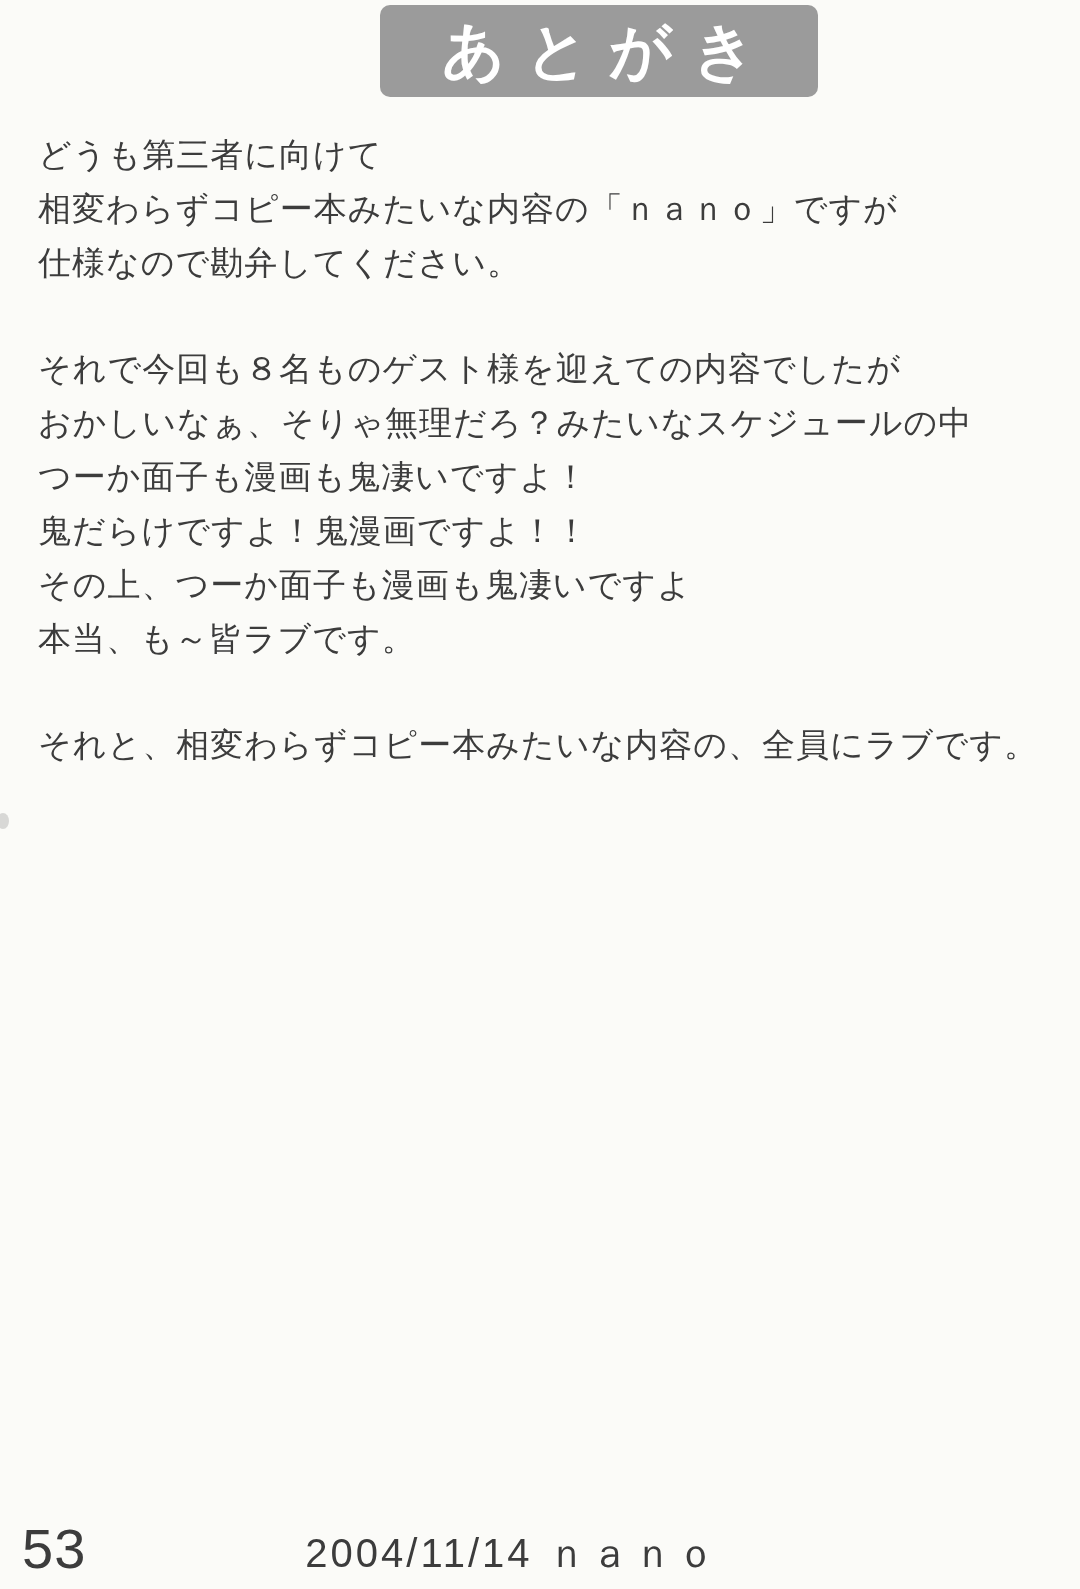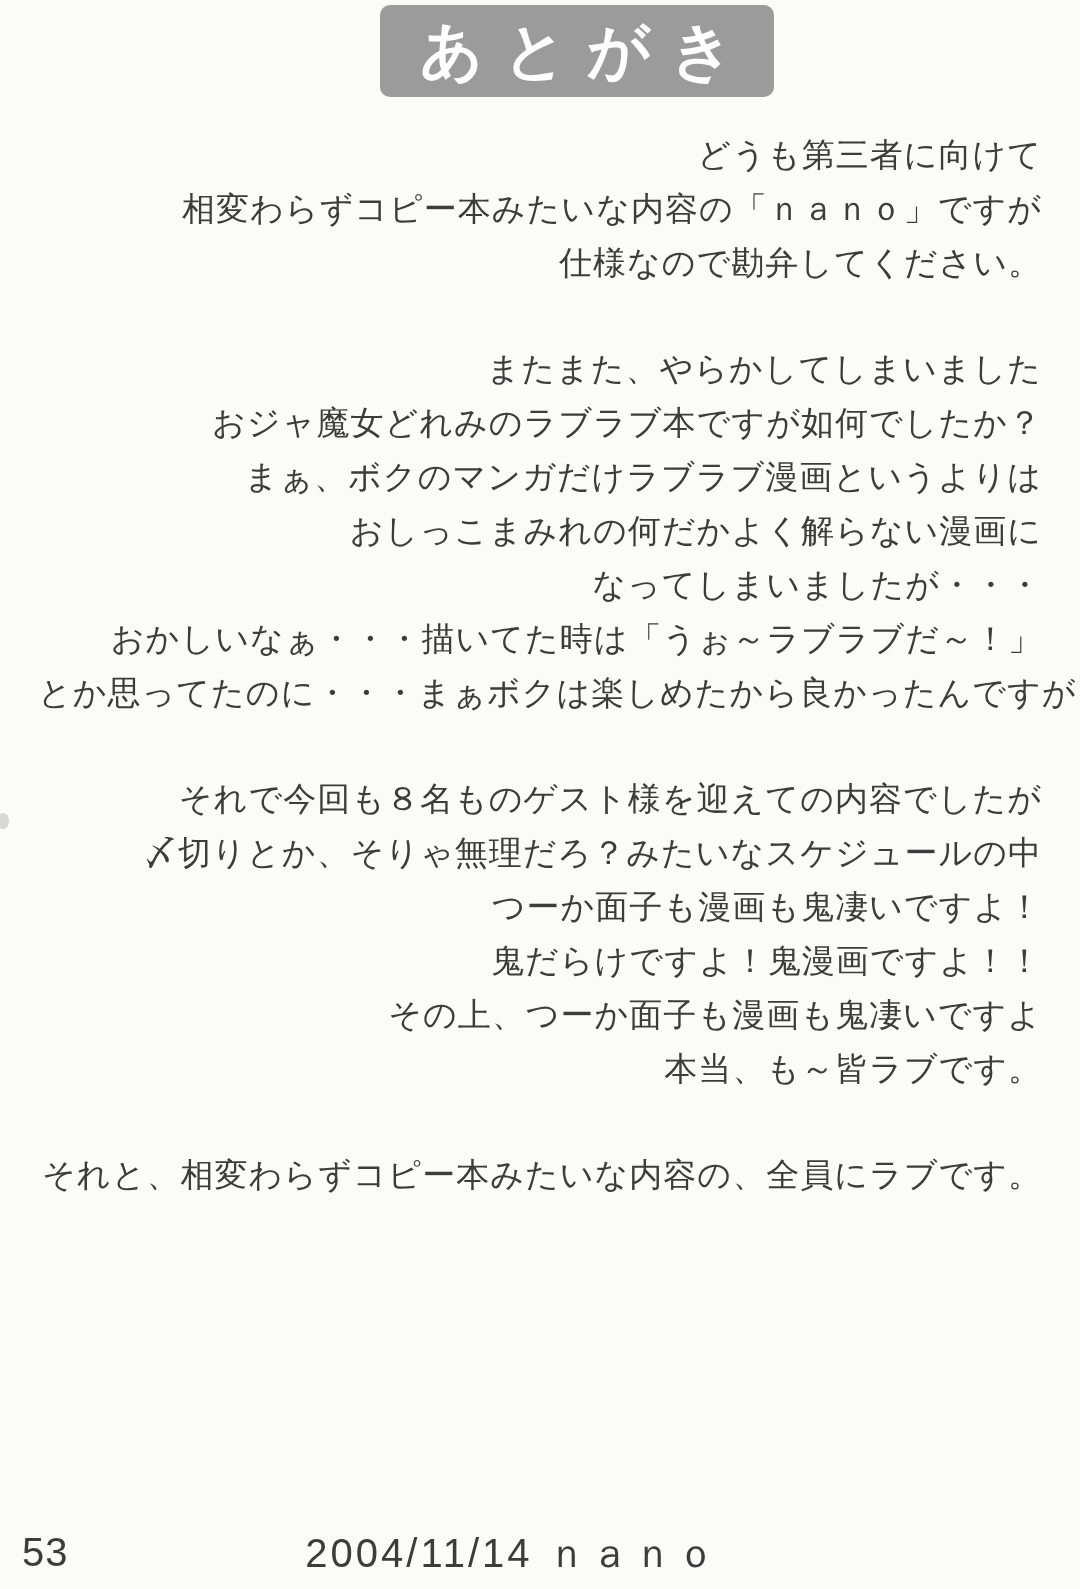--- a/index.html
+++ b/index.html
@@ -8,50 +8,50 @@
     width:1080px; height:1589px;
     margin:0 auto;
     background: var(--page-bg, #fbfbf8);
     font-family: "Liberation Sans", "DejaVu Sans", sans-serif;
     color: var(--body-text, #3c3c3c);
     overflow:hidden;
   }
   .title-box {
     position:absolute;
     left:380px; top:5px;
-    width:394px; height:92px;
+    width:438px; height:92px;
     background: var(--title-box-bg, #9b9b9b);
     border-radius:10px;
     display:flex; align-items:center; justify-content:center;
   }
   .title-text {
     color: var(--title-text, #ffffff);
     font-size:62px;
     font-weight:bold;
     letter-spacing:20px;
     text-indent:20px;
     white-space:nowrap;
   }
   .content {
     position:absolute;
     top:128px; left:38px; right:38px;
-    text-align:right;
+    text-align:left;
     font-size:33px;
   }
   .para { margin:0 0 52px 0; }
   .line {
     height:54px;
     line-height:54px;
     white-space:nowrap;
     letter-spacing:1px;
   }
   .page-number {
     position:absolute;
-    left:22px; bottom:14px;
-    font-size:40px;
+    left:22px; bottom:8px;
+    font-size:56px;
     letter-spacing:1px;
   }
   .date-credit {
     position:absolute;
     left:0; right:0; bottom:8px;
     text-align:center;
     font-size:40px;
     letter-spacing:3px;
     transform:translateX(-28px);
   }
@@ -75,31 +75,22 @@
 
   <div class="artifact"></div>
 
   <div class="content">
     <div class="para">
         <div class="line">どうも第三者に向けて</div>
         <div class="line">相変わらずコピー本みたいな内容の「ｎａｎｏ」ですが</div>
         <div class="line">仕様なので勘弁してください。</div>
       </div>
     <div class="para">
-        <div class="line">またまた、やらかしてしまいました</div>
-        <div class="line">おジャ魔女どれみのラブラブ本ですが如何でしたか？</div>
-        <div class="line">まぁ、ボクのマンガだけラブラブ漫画というよりは</div>
-        <div class="line">おしっこまみれの何だかよく解らない漫画に</div>
-        <div class="line">なってしまいましたが・・・</div>
-        <div class="line">おかしいなぁ・・・描いてた時は「うぉ～ラブラブだ～！」</div>
-        <div class="line">とか思ってたのに・・・まぁボクは楽しめたから良かったんですが</div>
-      </div>
-    <div class="para">
         <div class="line">それで今回も８名ものゲスト様を迎えての内容でしたが</div>
-        <div class="line">〆切りとか、そりゃ無理だろ？みたいなスケジュールの中</div>
+        <div class="line">おかしいなぁ、そりゃ無理だろ？みたいなスケジュールの中</div>
         <div class="line">つーか面子も漫画も鬼凄いですよ！</div>
         <div class="line">鬼だらけですよ！鬼漫画ですよ！！</div>
         <div class="line">その上、つーか面子も漫画も鬼凄いですよ</div>
         <div class="line">本当、も～皆ラブです。</div>
       </div>
     <div class="para">
         <div class="line">それと、相変わらずコピー本みたいな内容の、全員にラブです。</div>
       </div>
   </div>
 

